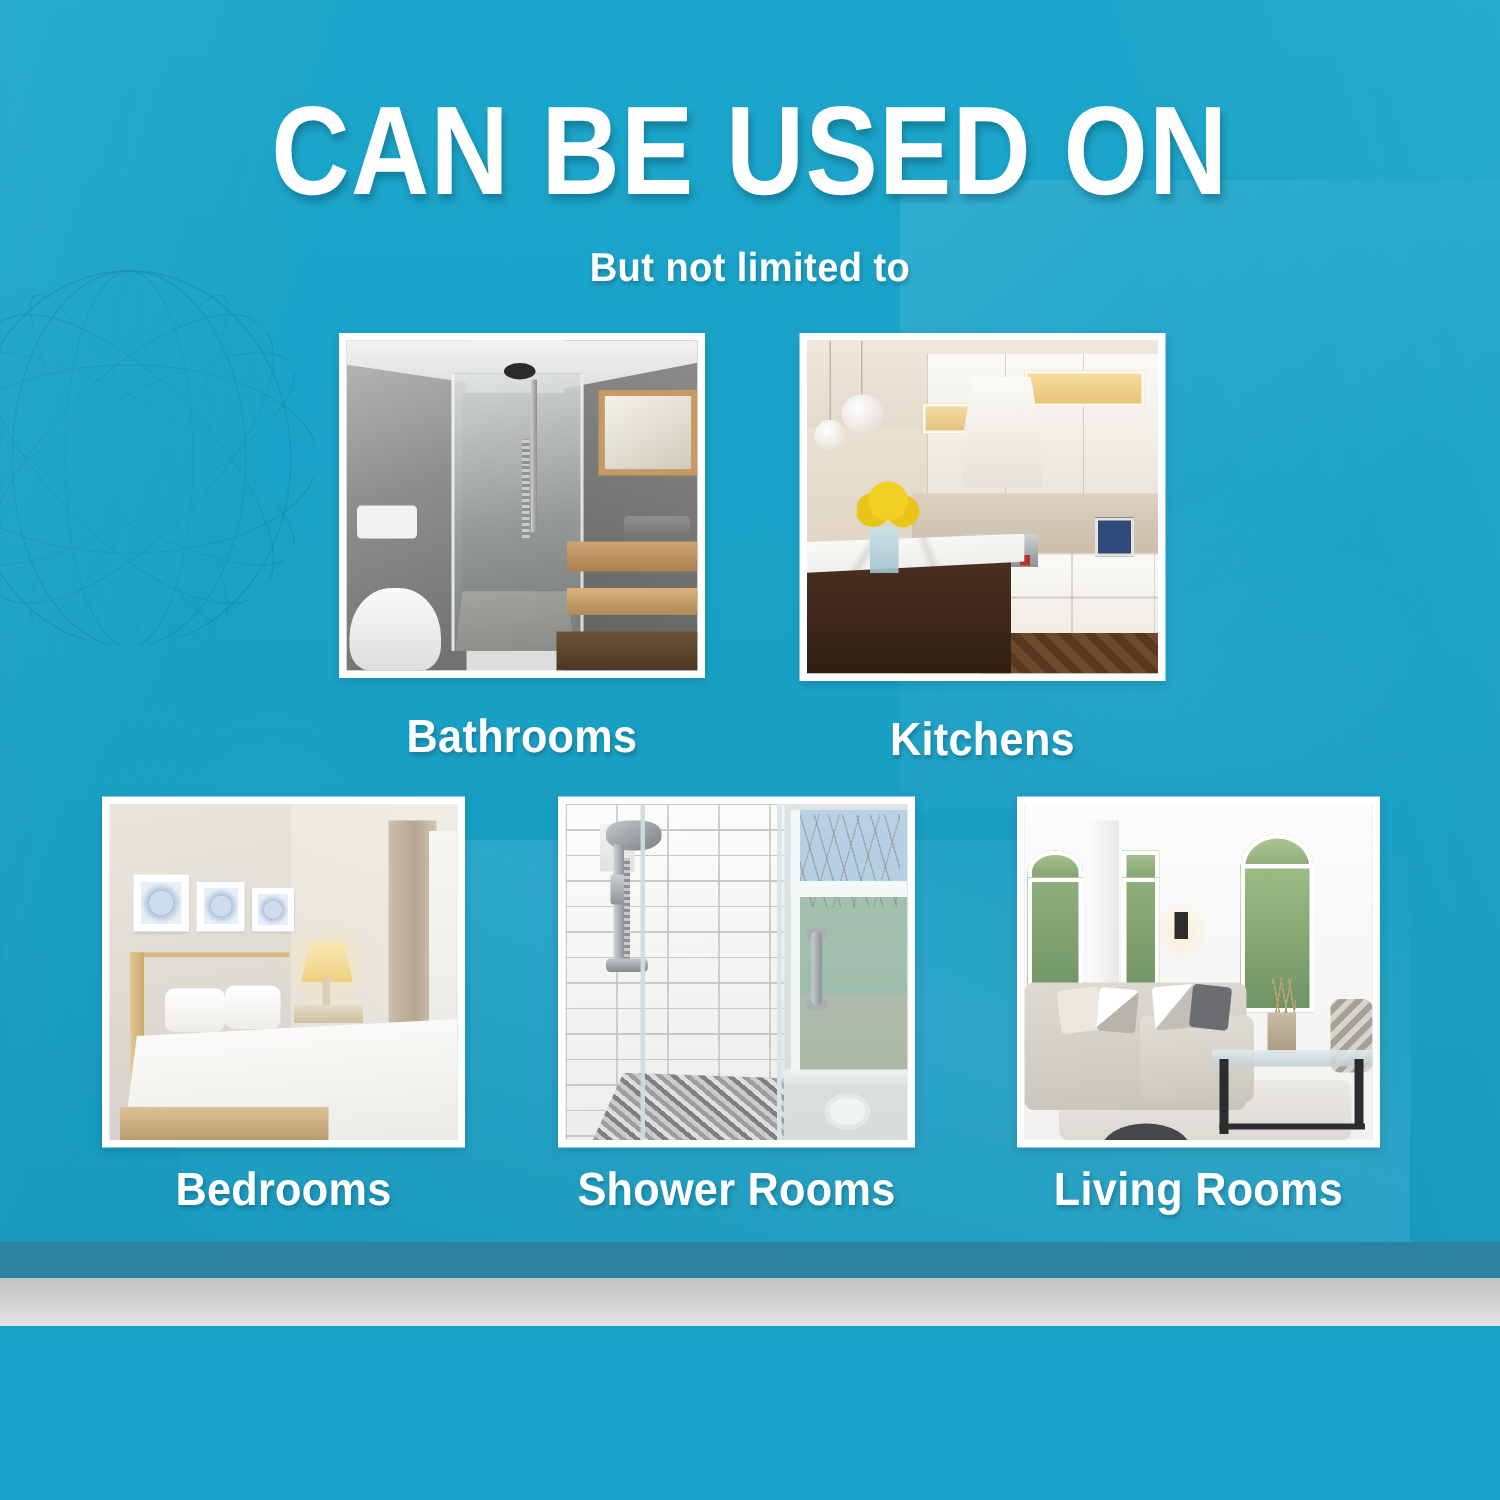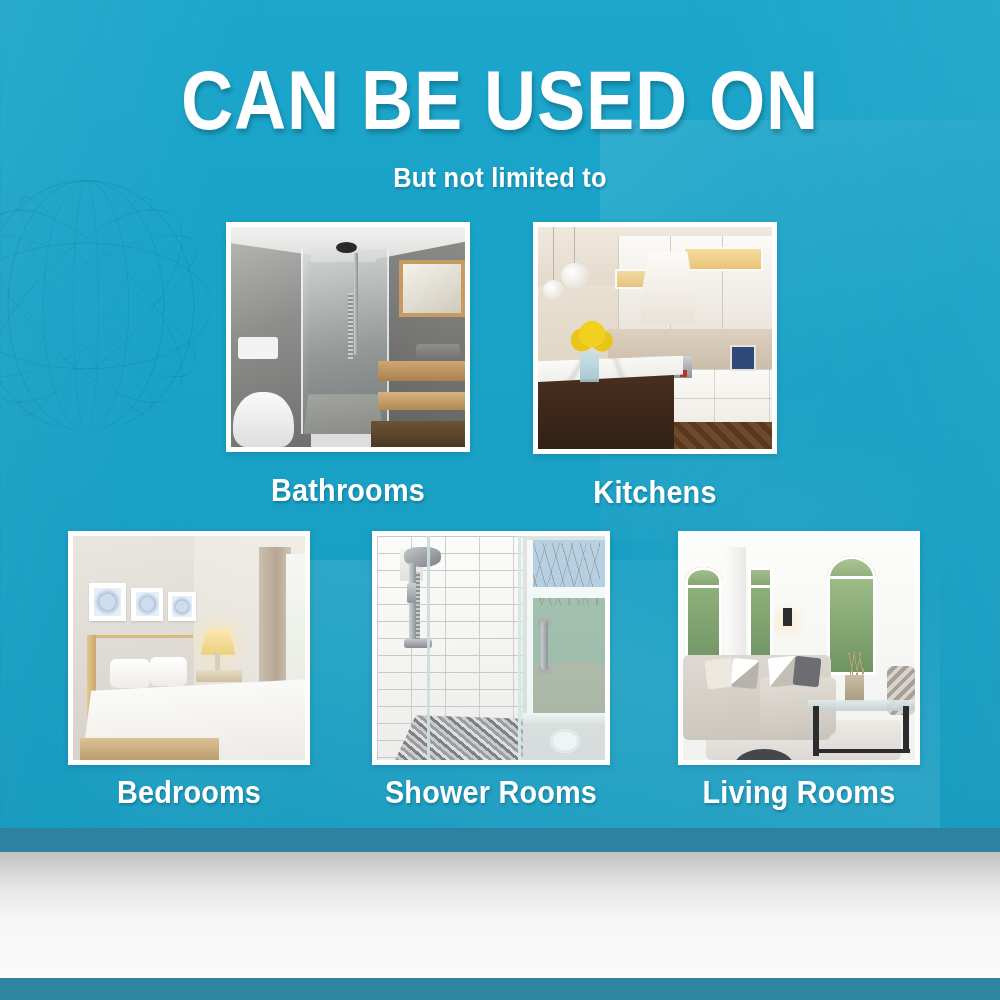--- a/index.html
+++ b/index.html
@@ -1,21 +1,21 @@
 <!DOCTYPE html>
 <html><head>
 <meta charset="utf-8">
 <style>
   html,body{margin:0;padding:0;}
   body{
     width:1000px;height:1000px;overflow:hidden;
     font-family:"Liberation Sans",sans-serif;
     background:#1aa3c8;
   }
-  .canvas{position:relative;width:1000px;height:1000px;overflow:hidden;background:#19a2c7;}
+  .canvas{position:relative;width:1000px;height:884px;overflow:hidden;background:#19a2c7;}
 
   
   .bg-base{position:absolute;inset:0;background:
      linear-gradient(180deg,#1ca6cb 0%,#19a1c6 45%,#1799bd 100%);}
   .bg-tex{position:absolute;inset:0;opacity:.5;
     background:
       linear-gradient(105deg,rgba(255,255,255,.10) 0%,rgba(255,255,255,0) 22%),
       linear-gradient(255deg,rgba(255,255,255,.09) 0%,rgba(255,255,255,0) 26%),
       linear-gradient(90deg,rgba(0,0,0,.05) 0 1px,rgba(0,0,0,0) 1px 140px),
       radial-gradient(ellipse 260px 200px at 78% 52%,rgba(255,255,255,.10),rgba(255,255,255,0) 70%),

